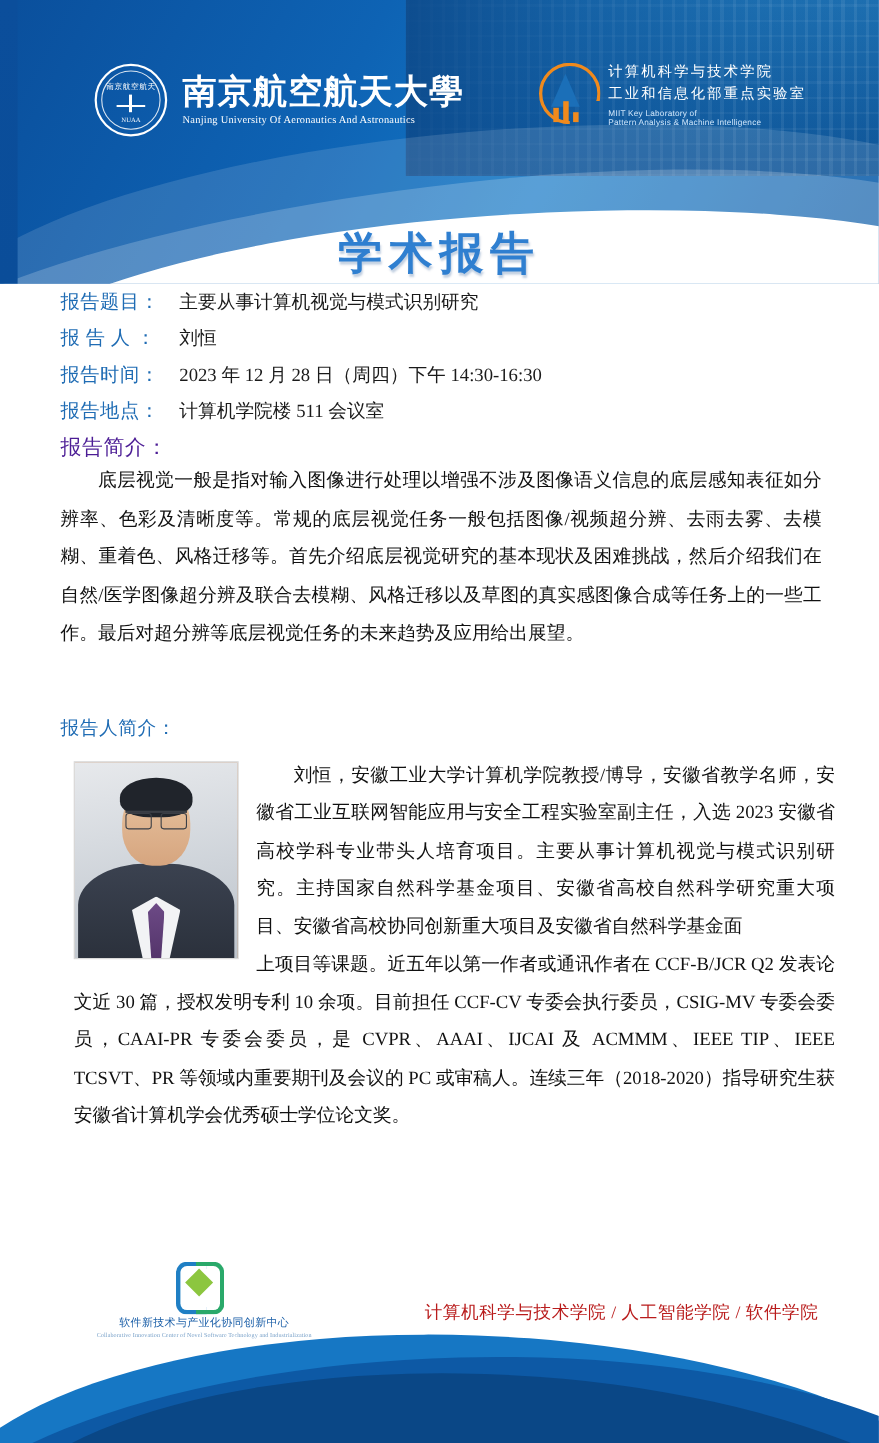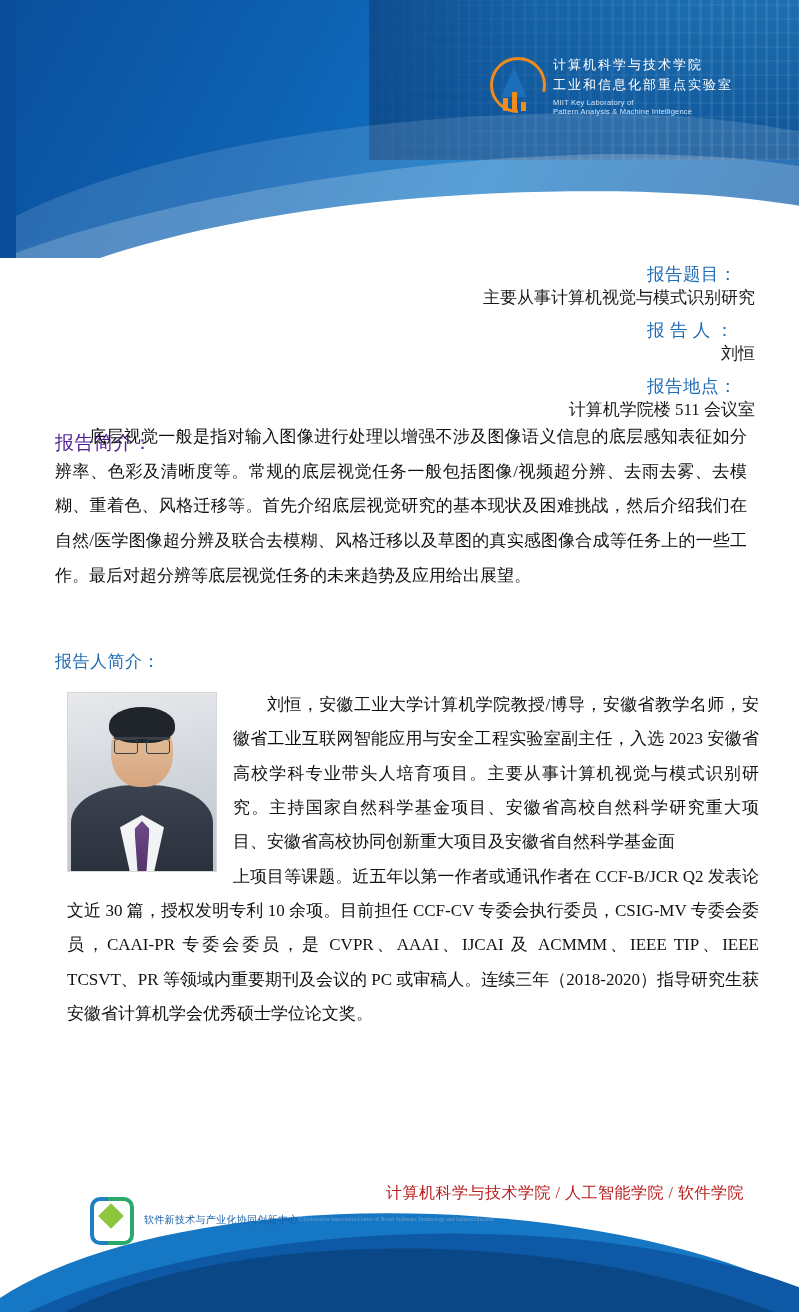--- a/index.html
+++ b/index.html
@@ -114,21 +114,21 @@
   .pami-text .l4{font-size:7.5px;color:#cfe6fb;letter-spacing:.2px;font-family:"Liberation Sans",sans-serif;}
   
   .poster-title{
     position:absolute;left:0;top:203px;width:799px;text-align:center;
     font-size:40px;letter-spacing:6px;color:#2f7fd0;font-weight:700;
     font-family:"DejaVu Serif",serif;
     text-shadow:1px 2px 2px rgba(0,60,130,.25);
   }
   
   .info{position:absolute;left:55px;top:262px;width:700px;color:#1b5fa8;}
-  .row{display:flex;align-items:flex-end;margin-bottom:9px;font-size:17.5px;flex-direction:column;}
+  .row{display:flex;align-items:center;margin-bottom:9px;font-size:17.5px;}
   .row .lab{color:#1f6cb4;width:108px;flex:none;letter-spacing:.5px;}
   .row .val{color:#1a1a1a;font-size:17px;}
   .sec-head{
     color:#4c1d95;font-size:19px;margin-top:8px;letter-spacing:.5px;
   }
   
   .abstract{
     position:absolute;left:55px;top:420px;width:692px;
     font-size:17px;line-height:2.04;color:#111;text-align:justify;
     text-indent:2em;
@@ -197,21 +197,21 @@
   }
   .fw2{
     position:absolute;left:-90px;bottom:-112px;width:1020px;height:190px;
     background:#0d59a5;border-radius:50% 50% 0 0 / 100% 100% 0 0;transform:rotate(-1.5deg);
   }
   .fw3{
     position:absolute;left:-20px;bottom:-128px;width:960px;height:190px;
     background:#0a4786;border-radius:50% 50% 0 0 / 100% 100% 0 0;transform:rotate(3deg);
   }
   .footer-left{
-    position:absolute;left:88px;bottom:71px;display:flex;flex-direction:row;align-items:center;justify-content:space-between;
+    position:absolute;left:88px;bottom:95px;display:flex;flex-direction:column;align-items:center;justify-content:space-between;
   }
   .flogo{
     width:56px;height:46px;position:relative;
   }
   .flogo .p1{position:absolute;left:2px;top:2px;width:24px;height:40px;border:4px solid #1f7fc4;border-right:none;border-radius:10px 0 0 10px;}
   .flogo .p2{position:absolute;left:20px;top:2px;width:22px;height:40px;border:4px solid #2aa96a;border-left:none;border-radius:0 10px 10px 0;}
   .flogo .p3{position:absolute;left:14px;top:12px;width:18px;height:18px;background:#8cc63f;transform:rotate(45deg);}
   .footer-left .f-cn{font-size:10px;color:#1b5fa8;margin-top:4px;letter-spacing:.3px;white-space:nowrap;}
   .footer-left .f-en{font-size:5.5px;color:#7aa2c9;margin-top:2px;letter-spacing:.1px;white-space:nowrap;}
   .footer-right{
@@ -225,48 +225,62 @@
 <div class="poster">
 
   <div class="banner">
     <div class="photo-wash"></div>
     <div class="wave1"></div>
     <div class="wave2"></div>
     <div class="wave3"></div>
     <div class="edge-left"></div>
 
     <div class="nuaa">
+      <div class="nuaa-seal">
+        <div class="s1">南京航空航天</div>
+        <div class="s2"></div>
+        <div class="s3">NUAA</div>
+      </div>
+      <div class="nuaa-text">
+        <div class="cn">南京航空航天大學</div>
+        <div class="en">Nanjing University Of Aeronautics And Astronautics</div>
+      </div>
     </div>
 
     <div class="pami">
       <div class="pami-mark">
         <div class="ring"></div>
         <div class="barA"></div>
         <div class="b1"></div>
         <div class="b2"></div>
         <div class="b3"></div>
       </div>
       <div class="pami-text">
         <div class="l1">计算机科学与技术学院</div>
         <div class="l2">工业和信息化部重点实验室</div>
         <div class="l3">MIIT Key Laboratory of</div>
         <div class="l4">Pattern Analysis &amp; Machine Intelligence</div>
       </div>
     </div>
   </div>
 
+  <div class="poster-title">学术报告</div>
 
   <div class="info">
     <div class="row">
       <span class="lab">报告题目：</span>
       <span class="val">主要从事计算机视觉与模式识别研究</span>
     </div>
     <div class="row">
       <span class="lab">报 告 人 ：</span>
       <span class="val">刘恒</span>
+    </div>
+    <div class="row">
+      <span class="lab">报告时间：</span>
+      <span class="val">2023 年 12 月 28 日（周四）下午 14:30-16:30</span>
     </div>
     <div class="row">
       <span class="lab">报告地点：</span>
       <span class="val">计算机学院楼 511 会议室</span>
     </div>
     <div class="sec-head">报告简介：</div>
   </div>
 
   <div class="abstract">底层视觉一般是指对输入图像进行处理以增强不涉及图像语义信息的底层感知表征如分辨率、色彩及清晰度等。常规的底层视觉任务一般包括图像/视频超分辨、去雨去雾、去模糊、重着色、风格迁移等。首先介绍底层视觉研究的基本现状及困难挑战，然后介绍我们在自然/医学图像超分辨及联合去模糊、风格迁移以及草图的真实感图像合成等任务上的一些工作。最后对超分辨等底层视觉任务的未来趋势及应用给出展望。</div>
 

